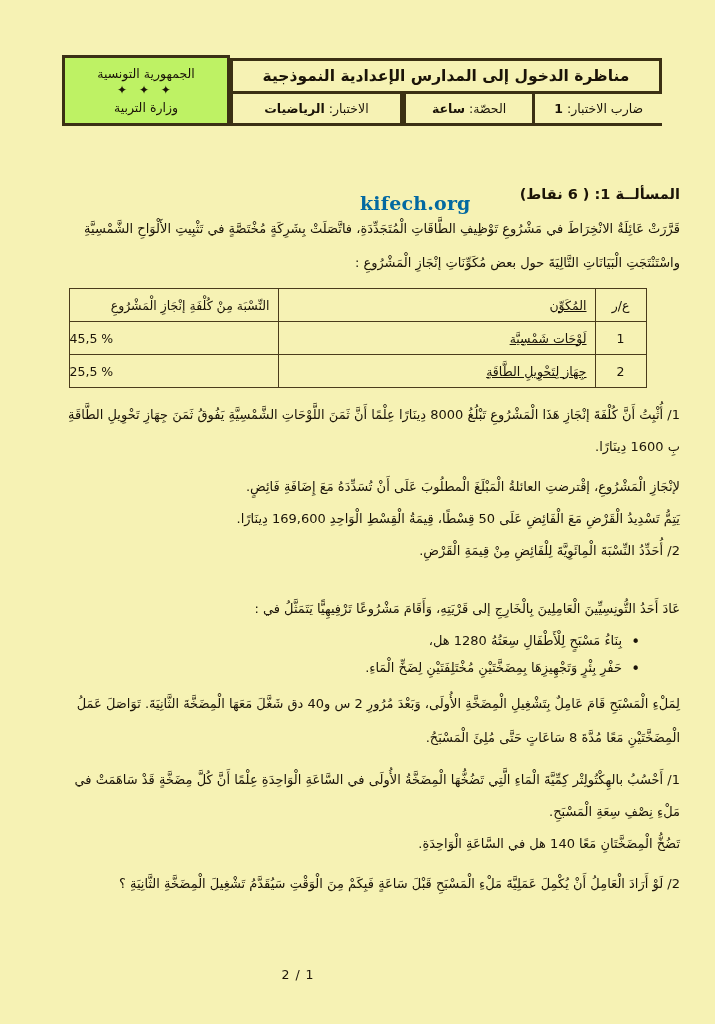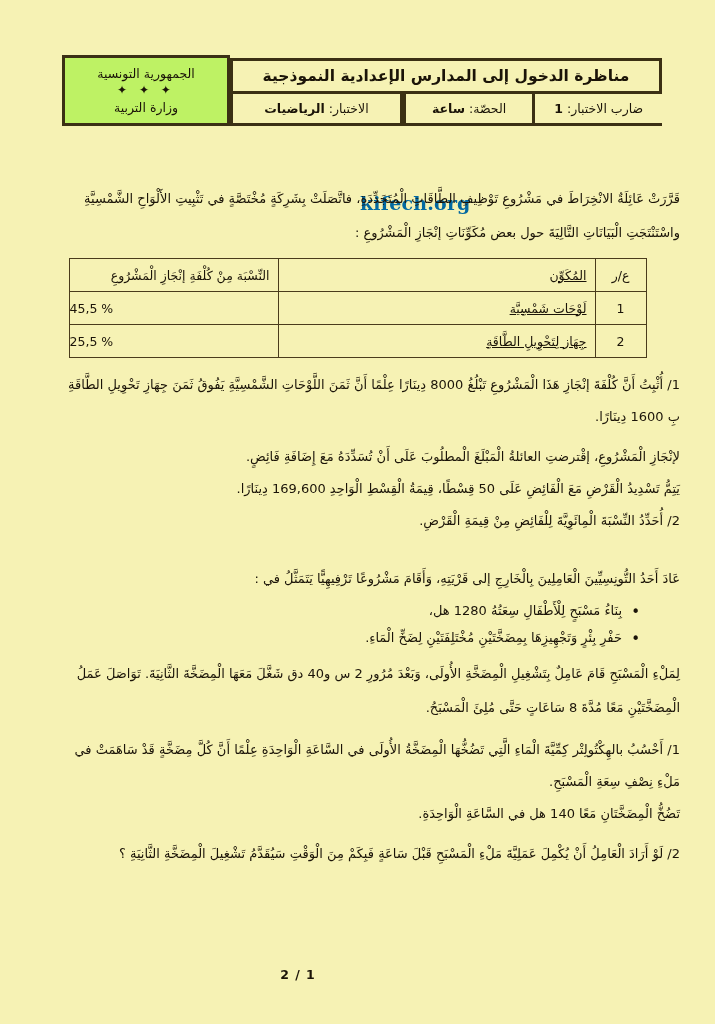--- a/index.html
+++ b/index.html
@@ -213,21 +213,21 @@
   .data-table th.col-pct { text-align: right; direction: rtl; }
 
   
   .footer {
     position: absolute;
     bottom: 42px;
     left: 0;
     width: 596px;
     text-align: center;
     font-size: 12.5px;
-    font-weight: bold;
+    font-weight: normal;
     direction: ltr;
     letter-spacing: 1px;
   }
 </style>
 </head>
 <body>
 
 <div class="page">
 
   <div class="header-wrap">
@@ -252,20 +252,24 @@
         </div>
       </div>
     </div>
 
   </div>
 
   <div class="watermark">kifech.org</div>
 
   <div class="content">
 
+    <div class="prob-head">
+      <span class="lbl">المسألــة</span>
+      <span>1</span><span>: ( 6 نقاط)</span>
+    </div>
 
     <p class="para">قَرَّرَتْ عَائِلَةٌ الانْخِرَاطَ في مَشْرُوعِ تَوْظِيفِ الطَّاقَاتِ الْمُتَجَدِّدَةِ، فاتَّصَلَتْ بِشَرِكَةٍ مُخْتَصَّةٍ في تَثْبِيتِ الأَلْوَاحِ الشَّمْسِيَّةِ</p>
     <p class="para center-ish">واسْتَنْتَجَتِ الْبَيَانَاتِ التَّالِيَةَ حول بعض مُكَوِّنَاتِ إنْجَازِ الْمَشْرُوعِ :</p>
 
     <table class="data-table">
       <thead>
         <tr>
           <th class="col-idx">ع/ر</th>
           <th class="col-comp">المُكَوِّن</th>
           <th class="col-pct">النِّسْبَة مِنْ كُلْفَةِ إنْجَازِ الْمَشْرُوعِ</th>

